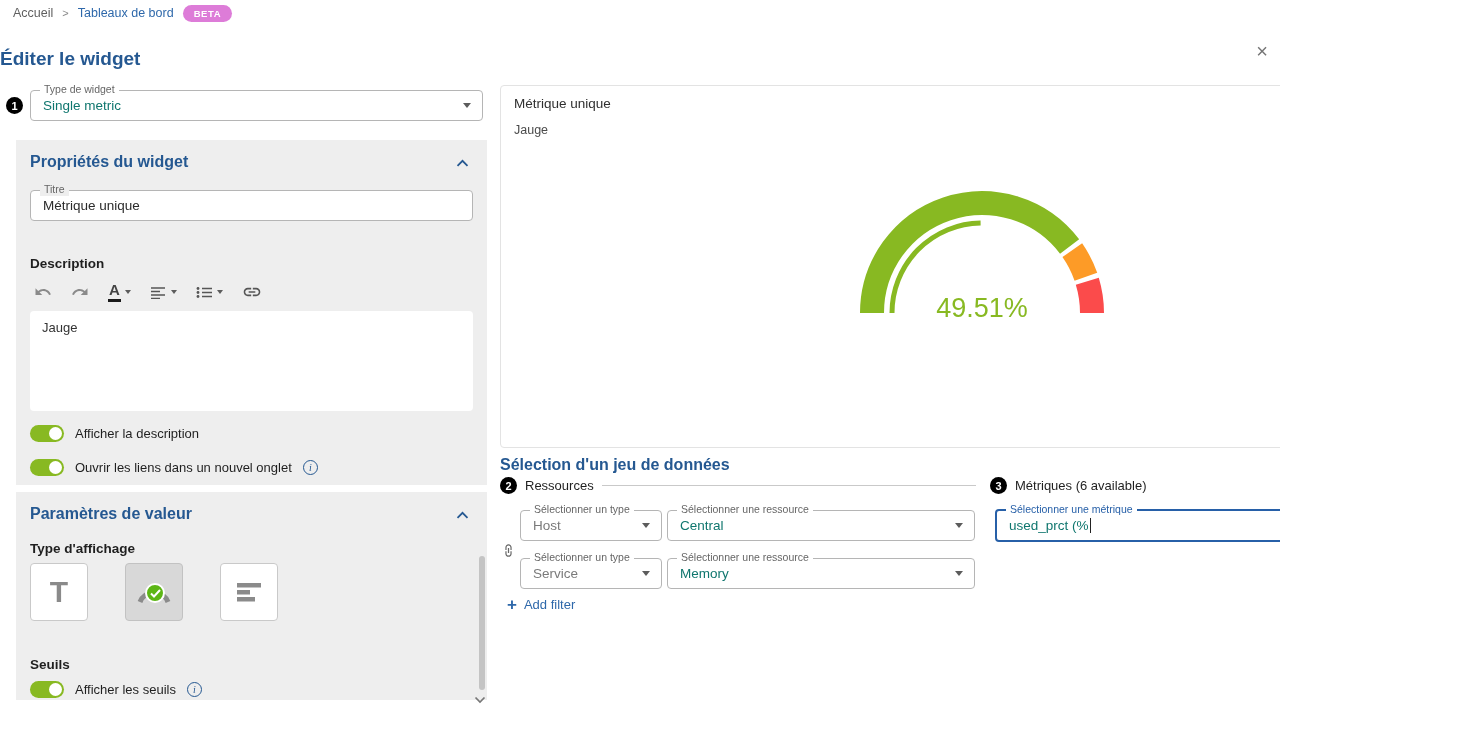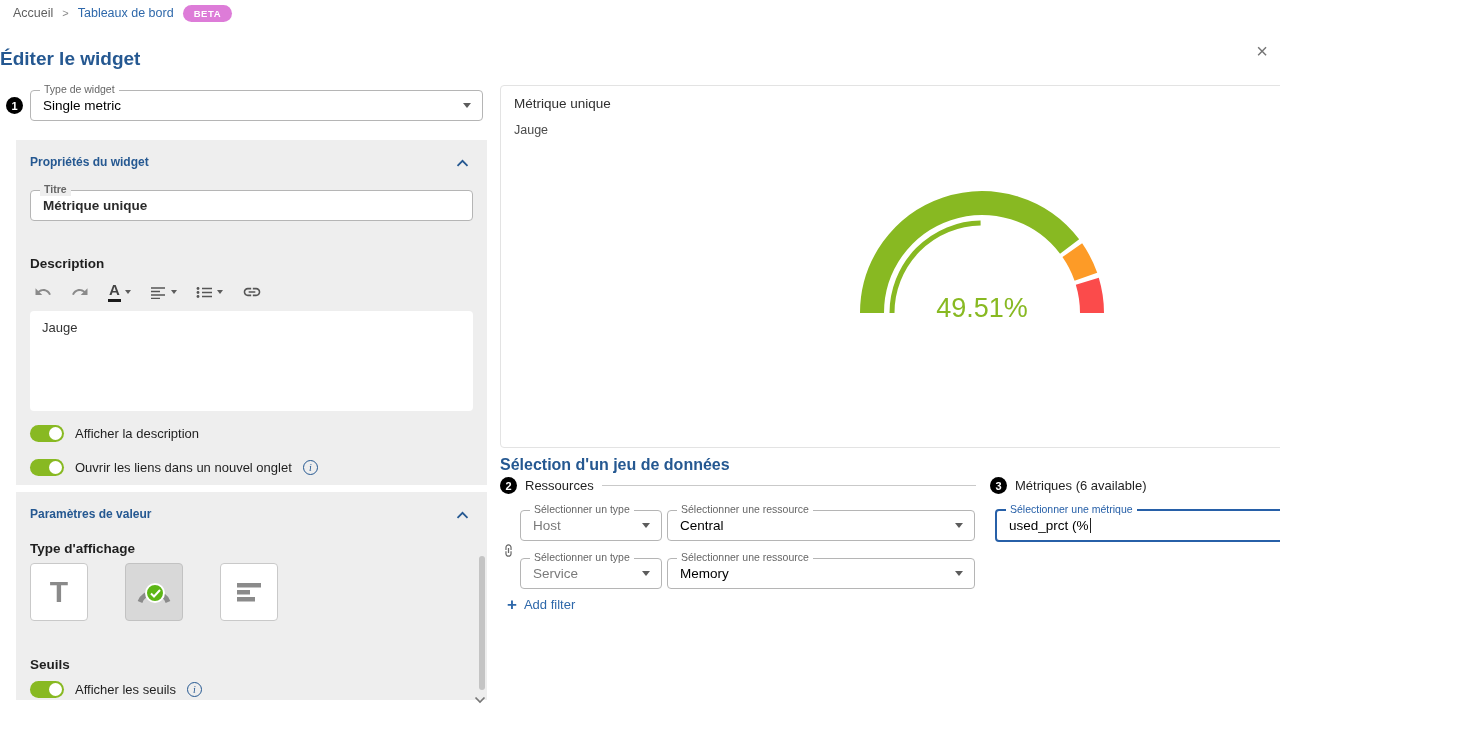--- a/index.html
+++ b/index.html
@@ -14,37 +14,37 @@
   .beta-chip { background: #dd7cd8; color: #fff; font-size: 9.5px; font-weight: bold; letter-spacing: .6px; padding: 3px 11px; border-radius: 10px; }
 
   .page-title { position: absolute; left: 0; top: 48px; font-size: 19px; font-weight: bold; color: #255891; }
   .close-btn { position: absolute; right: 12px; top: 41px; font-size: 20px; color: #757575; cursor: pointer; line-height: 1; }
 
   .step-circle { width: 17px; height: 17px; border-radius: 50%; background: #000; color: #fff; font-size: 11px; font-weight: bold; display: flex; align-items: center; justify-content: center; flex: none; }
 
   
   .field { position: absolute; background: #fff; border: 1px solid #b5b5b5; border-radius: 4px; display: flex; align-items: center; cursor: pointer; }
   .field .flabel { position: absolute; top: -7px; left: 9px; font-size: 10.5px; color: #666; padding: 0 4px; line-height: 1.1; background: #fff; white-space: nowrap; }
-  .field .fvalue { font-size: 13.5px; color: #000000; padding-left: 12px; flex: 1; white-space: nowrap; overflow: hidden; }
+  .field .fvalue { font-size: 13.5px; color: #0f766e; padding-left: 12px; flex: 1; white-space: nowrap; overflow: hidden; }
   .field .fvalue.muted { color: #7a7a7a; }
   .field.focused { border: 2px solid #2760a8; }
   .field.focused .flabel { color: #2760a8; }
   .tri { width: 0; height: 0; border-left: 4.5px solid transparent; border-right: 4.5px solid transparent; border-top: 5.5px solid #5c5c5c; margin-right: 11px; flex: none; }
   .tri.small { border-left-width: 3.5px; border-right-width: 3.5px; border-top-width: 4.5px; margin: 0 0 0 4px; }
   .text-cursor { display: inline-block; width: 1.5px; height: 15px; background: #222; vertical-align: middle; margin-left: 1px; }
 
   
   .gray-card { position: absolute; left: 16px; width: 471px; background: #eeeeee; padding: 12px 14px; }
   .card1 { top: 140px; height: 345px; }
   .card2 { top: 492px; height: 208px; overflow: hidden; }
   .section-head { display: flex; justify-content: space-between; align-items: center; height: 20px; }
-  .section-title { color: #255891; font-size: 12px; font-weight: bold; }
+  .section-title { color: #255891; font-size: 16px; font-weight: bold; }
   .chev-btn { cursor: pointer; padding: 2px 4px; }
 
-  .inner-field { position: relative; margin-top: 18px; height: 31px; background: #fff; border: 1px solid #b5b5b5; border-radius: 4px; display: flex; align-items: center; font-weight: bold; }
+  .inner-field { position: relative; margin-top: 18px; height: 31px; background: #fff; border: 1px solid #b5b5b5; border-radius: 4px; display: flex; align-items: center; }
   .inner-field .flabel { position: absolute; top: -7px; left: 9px; font-size: 10.5px; color: #666; padding: 0 4px; background: #eeeeee; line-height: 1.1; }
   .inner-field .fvalue { font-size: 13.5px; color: #2b2b2b; padding-left: 12px; }
 
   .bold-label { font-size: 13.5px; font-weight: bold; color: #1f1f1f; }
   .desc-label { margin-top: 35px; }
 
   .toolbar { margin-top: 7px; height: 28px; display: flex; align-items: center; gap: 19px; padding-left: 4px; }
   .tb-btn { display: inline-flex; align-items: center; cursor: pointer; }
   .color-a { font-size: 15px; font-weight: bold; color: #444; border-bottom: 3px solid #1a1a1a; line-height: 1.1; padding: 0 1px; }
 

